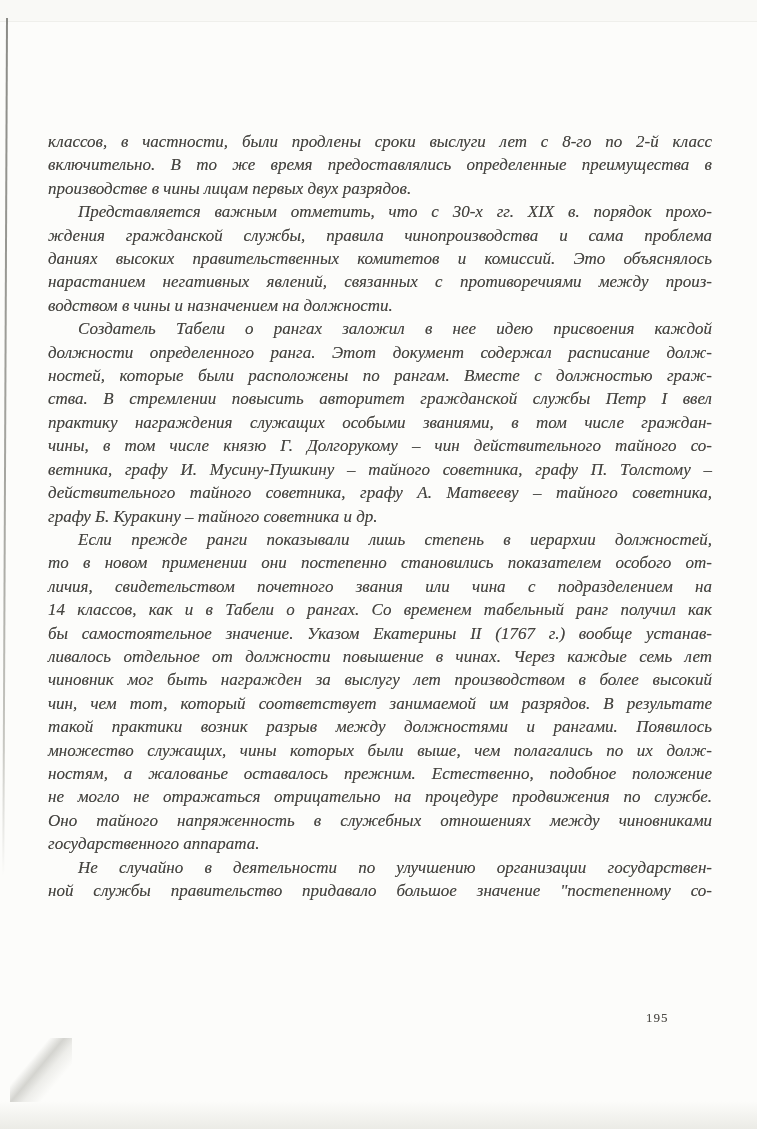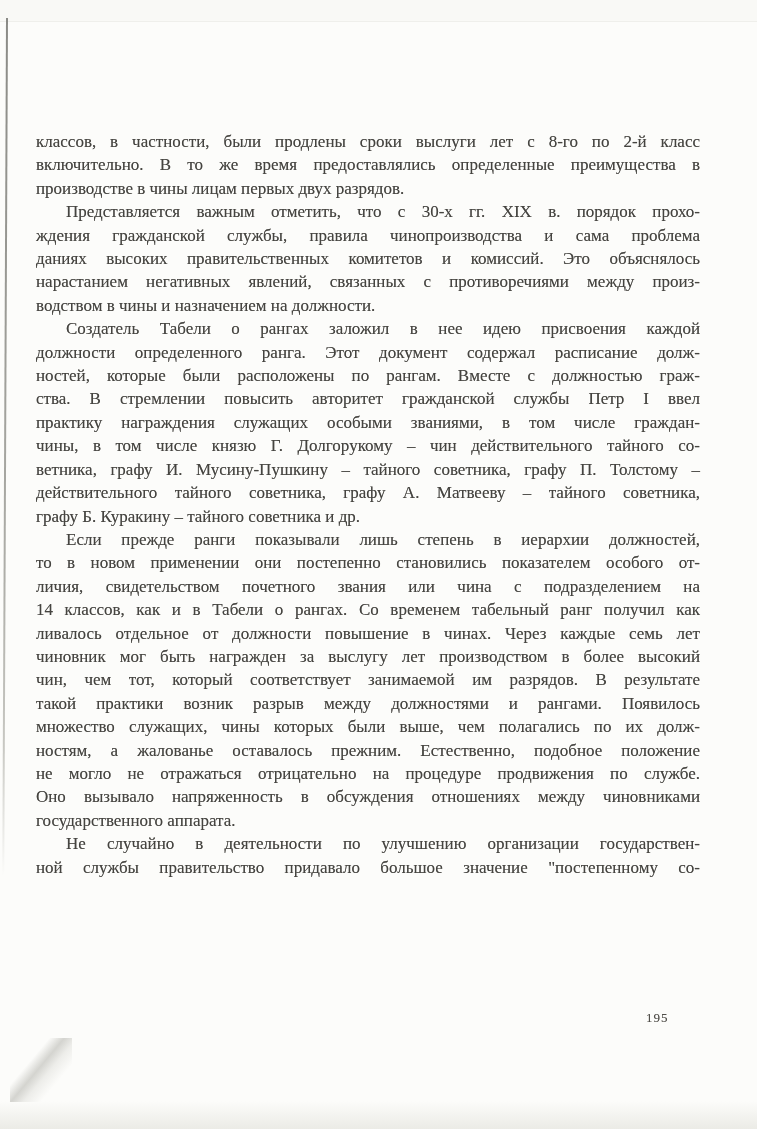--- a/index.html
+++ b/index.html
@@ -50,23 +50,24 @@
   
   .edge-bottom {
     position: absolute;
     left: 0; bottom: 0;
     width: 100%; height: 28px;
     background: linear-gradient(to bottom,
       rgba(232,232,226,0) 0%, rgba(226,226,219,0.65) 100%);
   }
   .text-block {
     position: absolute;
-    left: 36px;
+    left: 48px;
     top: 130px;
     width: 664px;
+    font-style: italic;
   }
   .paragraph { margin: 0; }
   .line {
     font-size: 17px;
     line-height: 23.4px;
     color: #454440;
     text-shadow: 0 0 0.6px rgba(80,78,74,0.55);
     white-space: nowrap;
   }
   .line.j {
@@ -117,28 +118,29 @@
         <div class="line j">чины, в том числе князю Г. Долгорукому – чин действительного тайного со-</div>
         <div class="line j">ветника, графу И. Мусину-Пушкину – тайного советника, графу П. Толстому –</div>
         <div class="line j">действительного тайного советника, графу А. Матвееву – тайного советника,</div>
         <div class="line">графу Б. Куракину – тайного советника и др.</div>
       </div>
       <div class="paragraph">
         <div class="line j indent">Если прежде ранги показывали лишь степень в иерархии должностей,</div>
         <div class="line j">то в новом применении они постепенно становились показателем особого от-</div>
         <div class="line j">личия, свидетельством почетного звания или чина с подразделением на</div>
         <div class="line j">14 классов, как и в Табели о рангах. Со временем табельный ранг получил как</div>
+        <div class="line j">бы самостоятельное значение. Указом Екатерины II (1767 г.) вообще устанав-</div>
         <div class="line j">ливалось отдельное от должности повышение в чинах. Через каждые семь лет</div>
         <div class="line j">чиновник мог быть награжден за выслугу лет производством в более высокий</div>
         <div class="line j">чин, чем тот, который соответствует занимаемой им разрядов. В результате</div>
         <div class="line j">такой практики возник разрыв между должностями и рангами. Появилось</div>
         <div class="line j">множество служащих, чины которых были выше, чем полагались по их долж-</div>
         <div class="line j">ностям, а жалованье оставалось прежним. Естественно, подобное положение</div>
         <div class="line j">не могло не отражаться отрицательно на процедуре продвижения по службе.</div>
-        <div class="line j">Оно вызывало напряженность в обсуждения отношениях между чиновниками</div>
+        <div class="line j">Оно тайного напряженность в служебных отношениях между чиновниками</div>
         <div class="line">государственного аппарата.</div>
       </div>
       <div class="paragraph">
         <div class="line j indent">Не случайно в деятельности по улучшению организации государствен-</div>
         <div class="line j">ной службы правительство придавало большое значение "постепенному со-</div>
       </div>
     </div>
 
   <div class="page-number">195</div>
 </div>

